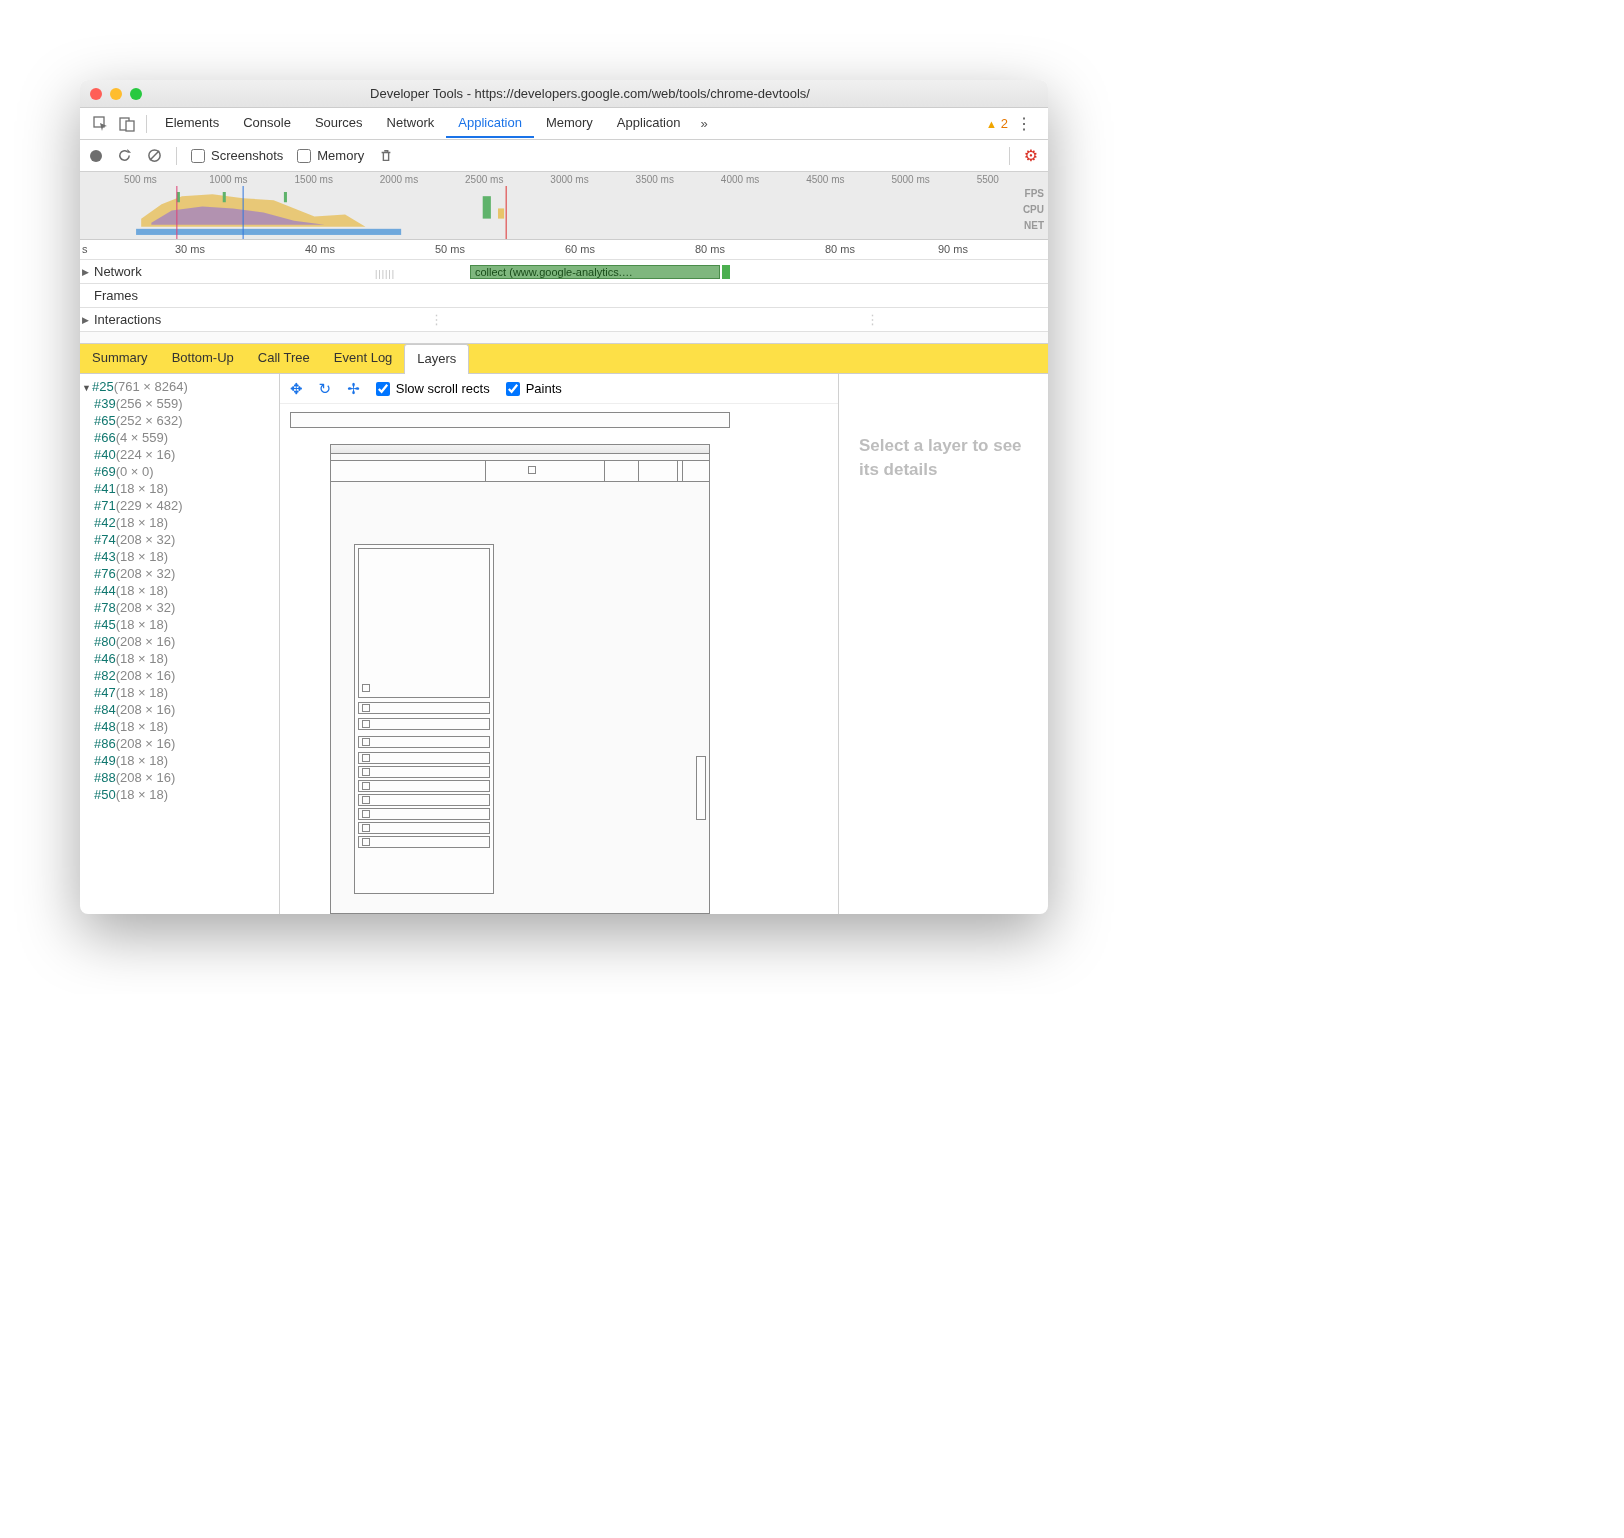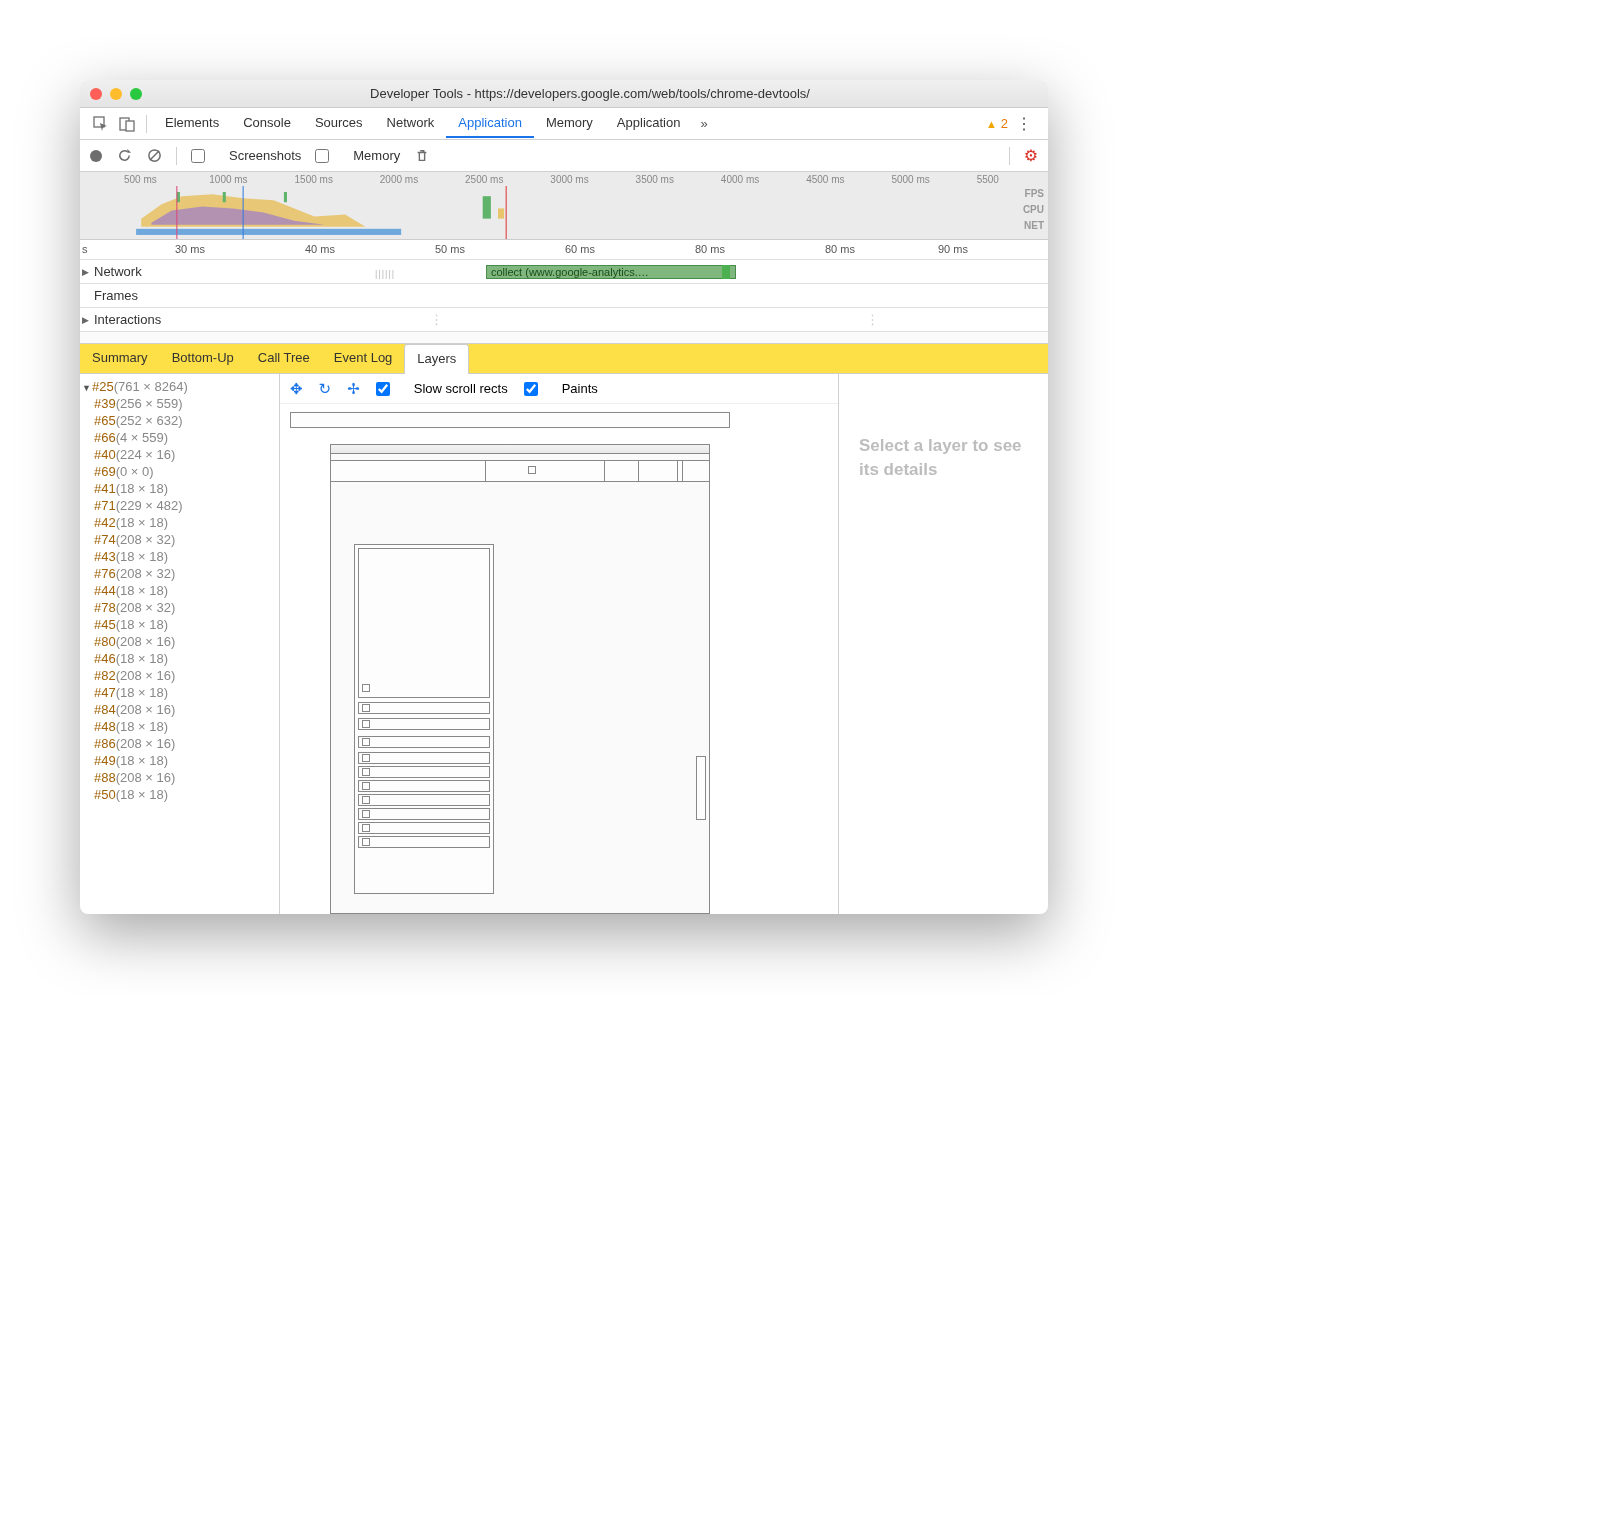--- a/index.html
+++ b/index.html
@@ -20,21 +20,21 @@
 .tab.active { color: #1a73e8; border-bottom: 2px solid #1a73e8; }
 .toolbar .spacer { flex: 1; }
 .warn-badge { color: #e67700; display: flex; align-items: center; gap: 4px; font-size: 13px; }
 .warn-badge::before { content: "▲"; color: #f0a500; font-size: 11px; }
 .menu-dots { font-size: 16px; color: #555; padding: 0 8px; cursor: pointer; }
 .more-chevron { padding: 0 8px; color: #555; cursor: pointer; }
 
 .perf-toolbar { height: 32px; border-bottom: 1px solid #d0d0d0; display: flex; align-items: center; padding: 0 10px; gap: 14px; font-size: 13px; color: #333; }
 .perf-toolbar .dot { width: 12px; height: 12px; border-radius: 50%; background: #6e6e6e; cursor: pointer; }
 .perf-toolbar .icon { width: 16px; height: 16px; color: #6e6e6e; cursor: pointer; display: flex; align-items: center; justify-content: center; }
-.checkbox-wrap { display: flex; align-items: center; gap: 24px; }
+.checkbox-wrap { display: flex; align-items: center; gap: 6px; }
 .checkbox-wrap input { width: 14px; height: 14px; }
 .perf-toolbar .right { margin-left: auto; }
 .gear-red { color: #d93025; font-size: 16px; }
 
 .overview { height: 68px; background: #ebebeb; position: relative; border-bottom: 1px solid #ccc; font-size: 10px; color: #888; }
 .ov-ticks { display: flex; position: absolute; top: 2px; left: 0; right: 30px; }
 .ov-ticks span { flex: 1; text-align: left; padding-left: 8px; margin-left: 36px; }
 .ov-labels { position: absolute; right: 4px; top: 14px; font-size: 10px; font-weight: bold; color: #999; line-height: 16px; text-align: right; }
 .ov-wave { position: absolute; top: 14px; left: 0; right: 30px; bottom: 0; }
 
@@ -54,21 +54,21 @@
 
 .detail-tabs { height: 30px; border-bottom: 1px solid #ccc; display: flex; align-items: stretch; font-size: 13px; background: #fde047; }
 .detail-tabs .dtab { padding: 6px 12px; color: #333; cursor: pointer; }
 .detail-tabs .dtab.active { background: #fff; border-top: 1px solid #ccc; border-left: 1px solid #ccc; border-right: 1px solid #ccc; border-radius: 3px 3px 0 0; margin-bottom: -1px; }
 
 .layers-body { display: flex; height: 540px; }
 .layer-tree { width: 200px; border-right: 1px solid #d0d0d0; overflow: hidden; font-size: 13px; padding: 4px 0; }
 .layer-tree .ltitem { padding: 1px 0 1px 14px; white-space: nowrap; cursor: pointer; }
 .layer-tree .ltitem.root { padding-left: 2px; }
 .layer-tree .ltitem .tri { font-size: 9px; color: #555; display: inline-block; width: 10px; }
-.layer-tree .num { color: #a16207; }
+.layer-tree .num { color: #0f766e; }
 .layer-tree .dim { color: #888; }
 
 .layer-view { flex: 1; display: flex; flex-direction: column; }
 .layer-toolbar { height: 30px; display: flex; align-items: center; gap: 16px; padding: 0 10px; font-size: 13px; border-bottom: 1px solid #eee; }
 .layer-toolbar .licon { color: #1a73e8; cursor: pointer; font-size: 15px; }
 .layer-canvas { flex: 1; position: relative; background: #fff; overflow: hidden; }
 .wire { position: absolute; border: 1px solid #888; background: #fdfdfd; }
 .wire-row { position: absolute; border: 1px solid #888; height: 12px; }
 .wire-sq { position: absolute; border: 1px solid #888; width: 8px; height: 8px; }
 
@@ -196,21 +196,21 @@
     <span style="left:615px;top:3px">80 ms</span>
     <span style="left:745px;top:3px">80 ms</span>
     <span style="left:858px;top:3px">90 ms</span>
   </div>
 
   <div class="track">
     <span class="expand">▶</span>
     <div class="track-label">Network</div>
     <div class="track-content">
       <div style="position:absolute;left:205px;top:9px;color:#bbb;font-size:9px;letter-spacing:1px">||||||</div>
-      <div class="net-bar" style="left:316px;width:250px">collect (www.google-analytics.…</div>
+      <div class="net-bar" style="left:300px;width:250px">collect (www.google-analytics.…</div>
       <div class="net-cap" style="left:552px"></div>
     </div>
   </div>
   <div class="track">
     <div class="track-label">Frames</div>
   </div>
   <div class="track">
     <span class="expand">▶</span>
     <div class="track-label">Interactions</div>
     <div class="track-content">

